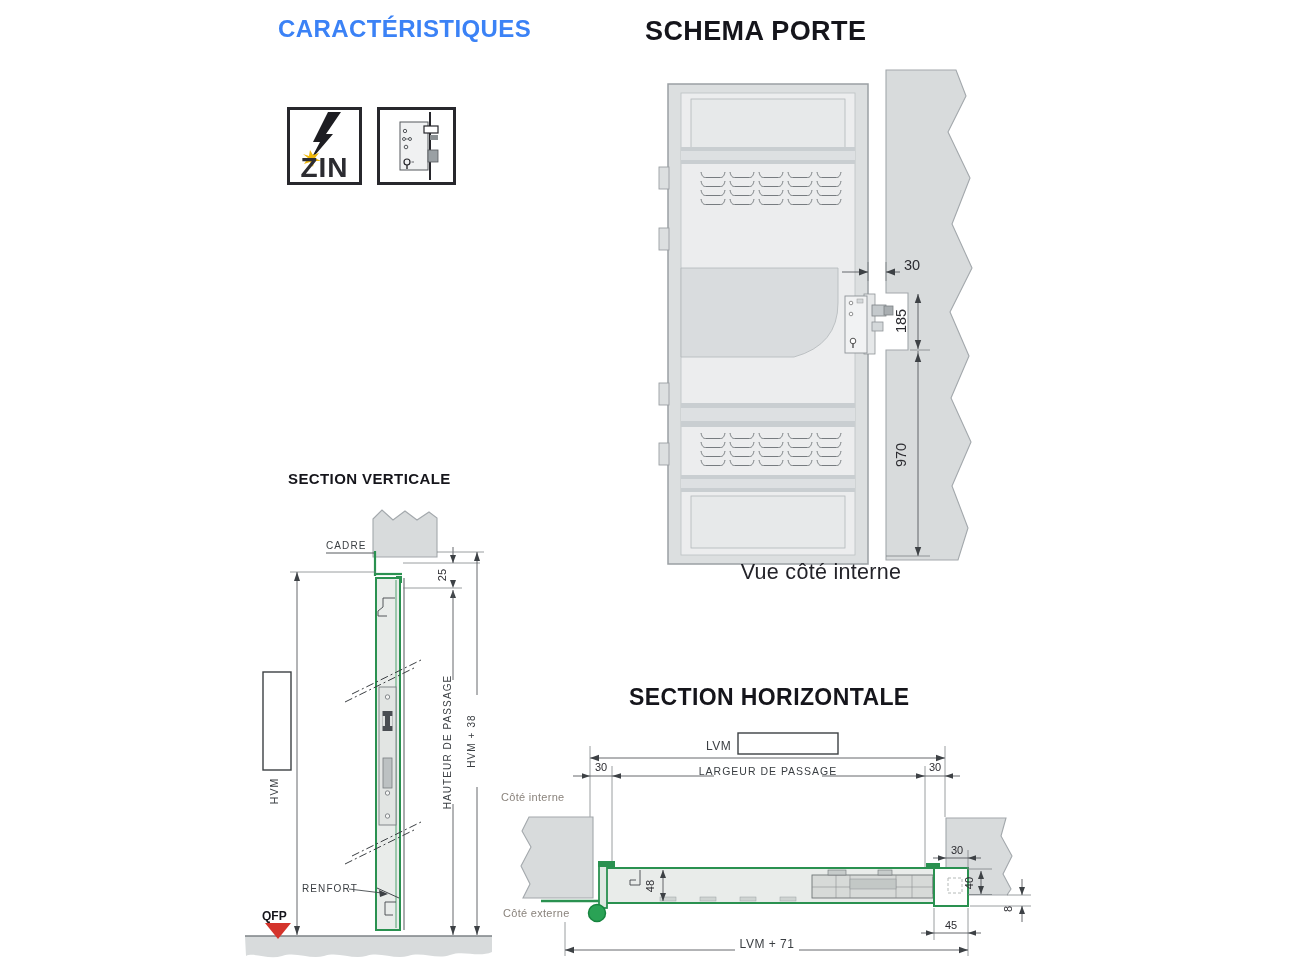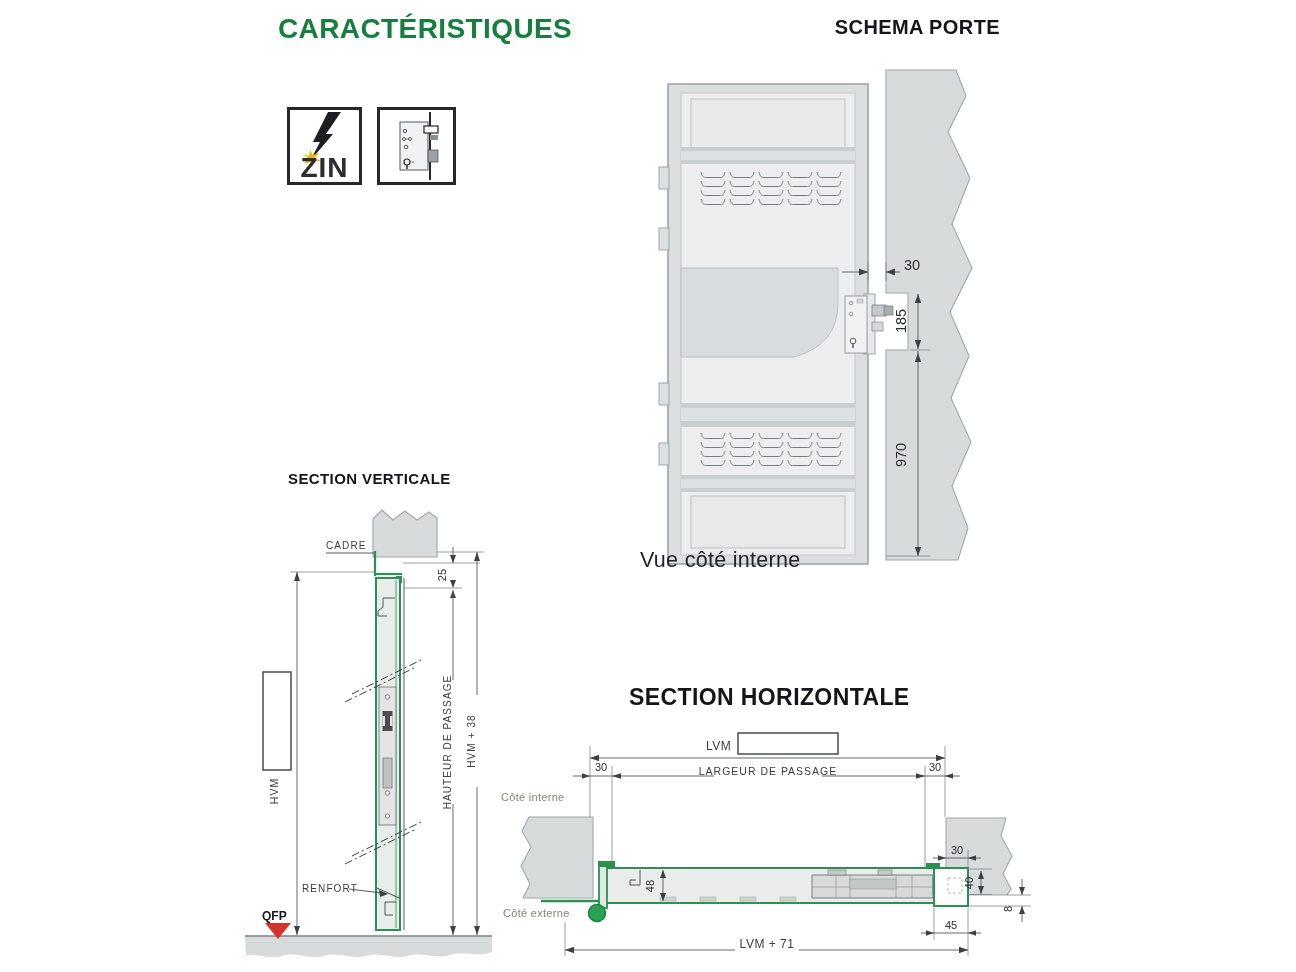--- a/index.html
+++ b/index.html
@@ -1,19 +1,19 @@
 <!DOCTYPE html>
 <html><head>
 <meta charset="utf-8">
 <style>
 *{margin:0;padding:0;box-sizing:border-box}
 html,body{width:1296px;height:972px;overflow:hidden}
 body{background:#fff;font-family:"Liberation Sans",sans-serif;position:relative;color:#16161c}
 .abs{position:absolute}
-.h1{font-size:28px;font-weight:800;letter-spacing:.4px;line-height:37px;color:#15803d}
+.h1{font-size:24px;font-weight:800;letter-spacing:.4px;line-height:37px;color:#3b82f6}
 .h2{font-size:15px;font-weight:800;letter-spacing:.4px;color:#15151b}
 .caption{font-size:21.5px;letter-spacing:.3px;color:#232329}
 svg{position:absolute;overflow:visible}
 svg text{font-family:"Liberation Sans",sans-serif;fill:#2c2c31}
 .dimtext{font-size:11px;fill:#2c2c31}
 .dimtext-lg{font-size:14.5px;fill:#2c2c31}
 .lbl{font-size:10px;letter-spacing:1.1px;fill:#3a3e42}
 .lbl-md{font-size:10.5px;letter-spacing:1px;fill:#3a3e42}
 .lbl-lvm{font-size:12px;letter-spacing:.5px;fill:#3a3e42}
 .sidelbl{font-size:11px;fill:#8a837c;letter-spacing:.3px}
@@ -49,21 +49,21 @@
   <circle cx="28" cy="33" r="1.5" fill="none" stroke="#55585c"></circle>
   <circle cx="34" cy="33" r="1.5" fill="none" stroke="#55585c"></circle>
   <line x1="30" y1="33" x2="33" y2="33" stroke="#55585c" stroke-width=".8"></line>
   <circle cx="30" cy="41" r="1.8" fill="none" stroke="#55585c"></circle>
   <rect x="52" y="44" width="10" height="12" fill="#9aa0a4" stroke="#55585c" stroke-width=".8"></rect>
   <circle cx="31" cy="56" r="3" fill="none" stroke="#27272c" stroke-width="1.2"></circle>
   <line x1="31" y1="59" x2="31" y2="63" stroke="#27272c" stroke-width="1.4"></line>
   <line x1="35.5" y1="56" x2="38" y2="56" stroke="#55585c" stroke-width=".9"></line>
 </svg>
 
-<div class="abs h2" style="left:645px;top:16px;width:355px;text-align:right;font-size:20px">SCHEMA PORTE</div>
+<div class="abs h2" style="left:645px;top:16px;width:355px;text-align:left;font-size:27px">SCHEMA PORTE</div>
 
 <svg class="abs" style="left:640px;top:60px" width="400" height="552" viewBox="640 60 400 552">
   <defs>
     <path id="slat" d="M0,0 c1,4.5 2.5,5.5 4.5,5.5 h15 c2,0 3.5,-1 4.5,-5.5" stroke="#6a6f73" fill="none" stroke-width=".9"></path>
   </defs>
 
   <path class="wall" d="M886,70 L956,70 L966,96 L948,132 L970,178 L952,224 L972,268 L950,312 L969,356 L951,398 L971,442 L952,486 L968,528 L958,560 L886,560 L886,350 L908,350 L908,293 L886,293 Z"></path>
 
   <g>
     <rect x="668" y="84" width="200" height="480" fill="#dcdfe0" stroke="#9ba0a4" stroke-width="1.5"></rect>
@@ -162,21 +162,21 @@
 
   <g>
     <line class="dimline" x1="918" y1="351" x2="918" y2="556"></line>
     <polygon class="arrow" points="918,353 914.8,362 921.2,362"></polygon>
     <polygon class="arrow" points="918,556 914.8,547 921.2,547"></polygon>
     <line class="extline" x1="886" y1="556" x2="930" y2="556"></line>
     <text class="dimtext-lg" text-anchor="middle" transform="rotate(-90 906 455)" x="906" y="455">970</text>
   </g>
 </svg>
 
-<div class="abs caption" style="left:640px;top:548px;width:362px;">Vue côté interne</div>
+<div class="abs caption" style="left:640px;top:560px;width:362px;text-align:center">Vue côté interne</div>
 
 <div class="abs h2" style="left:288px;top:470px">SECTION VERTICALE</div>
 
 <svg class="abs" style="left:240px;top:495px" width="272" height="477" viewBox="240 495 272 477">
 
   <path class="wall" d="M373,519 L382,510 L393,520 L405,511 L417,520 L429,512 L437,518 L437,557 L373,557 Z"></path>
 
   <text class="lbl" x="326" y="549">CADRE</text>
   <line class="leader" x1="326" y1="553" x2="375" y2="553"></line>
 

